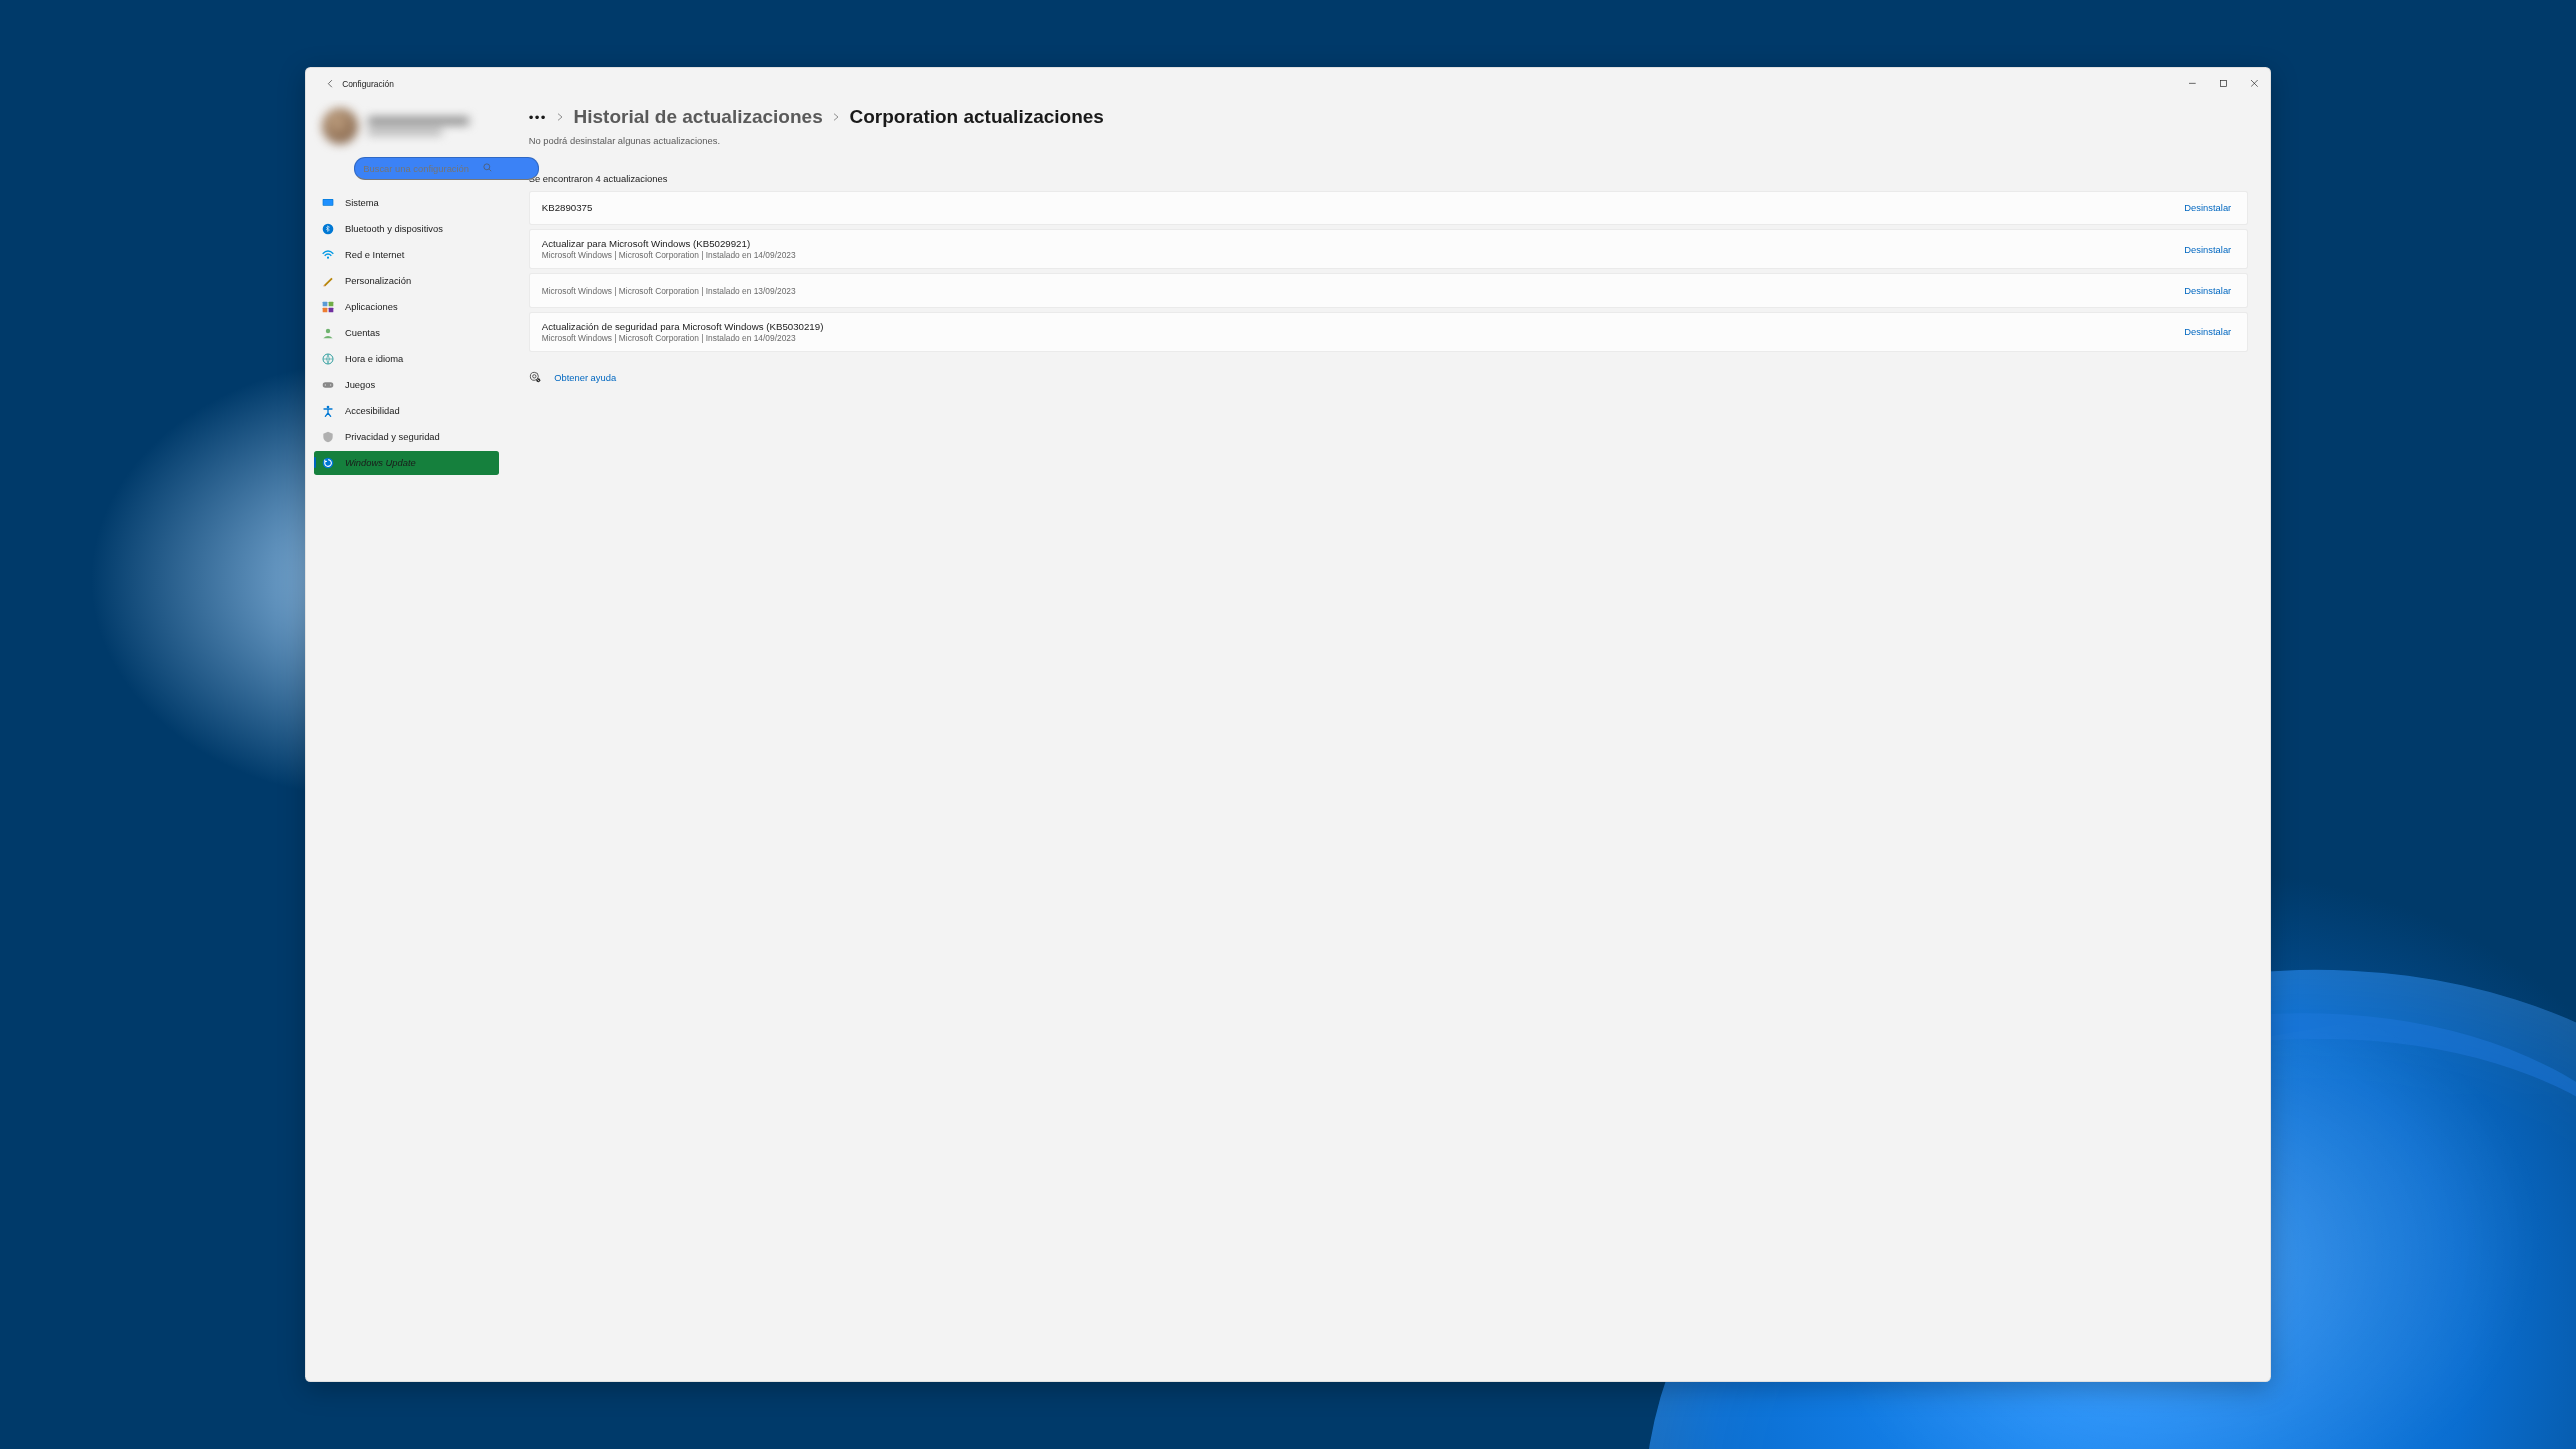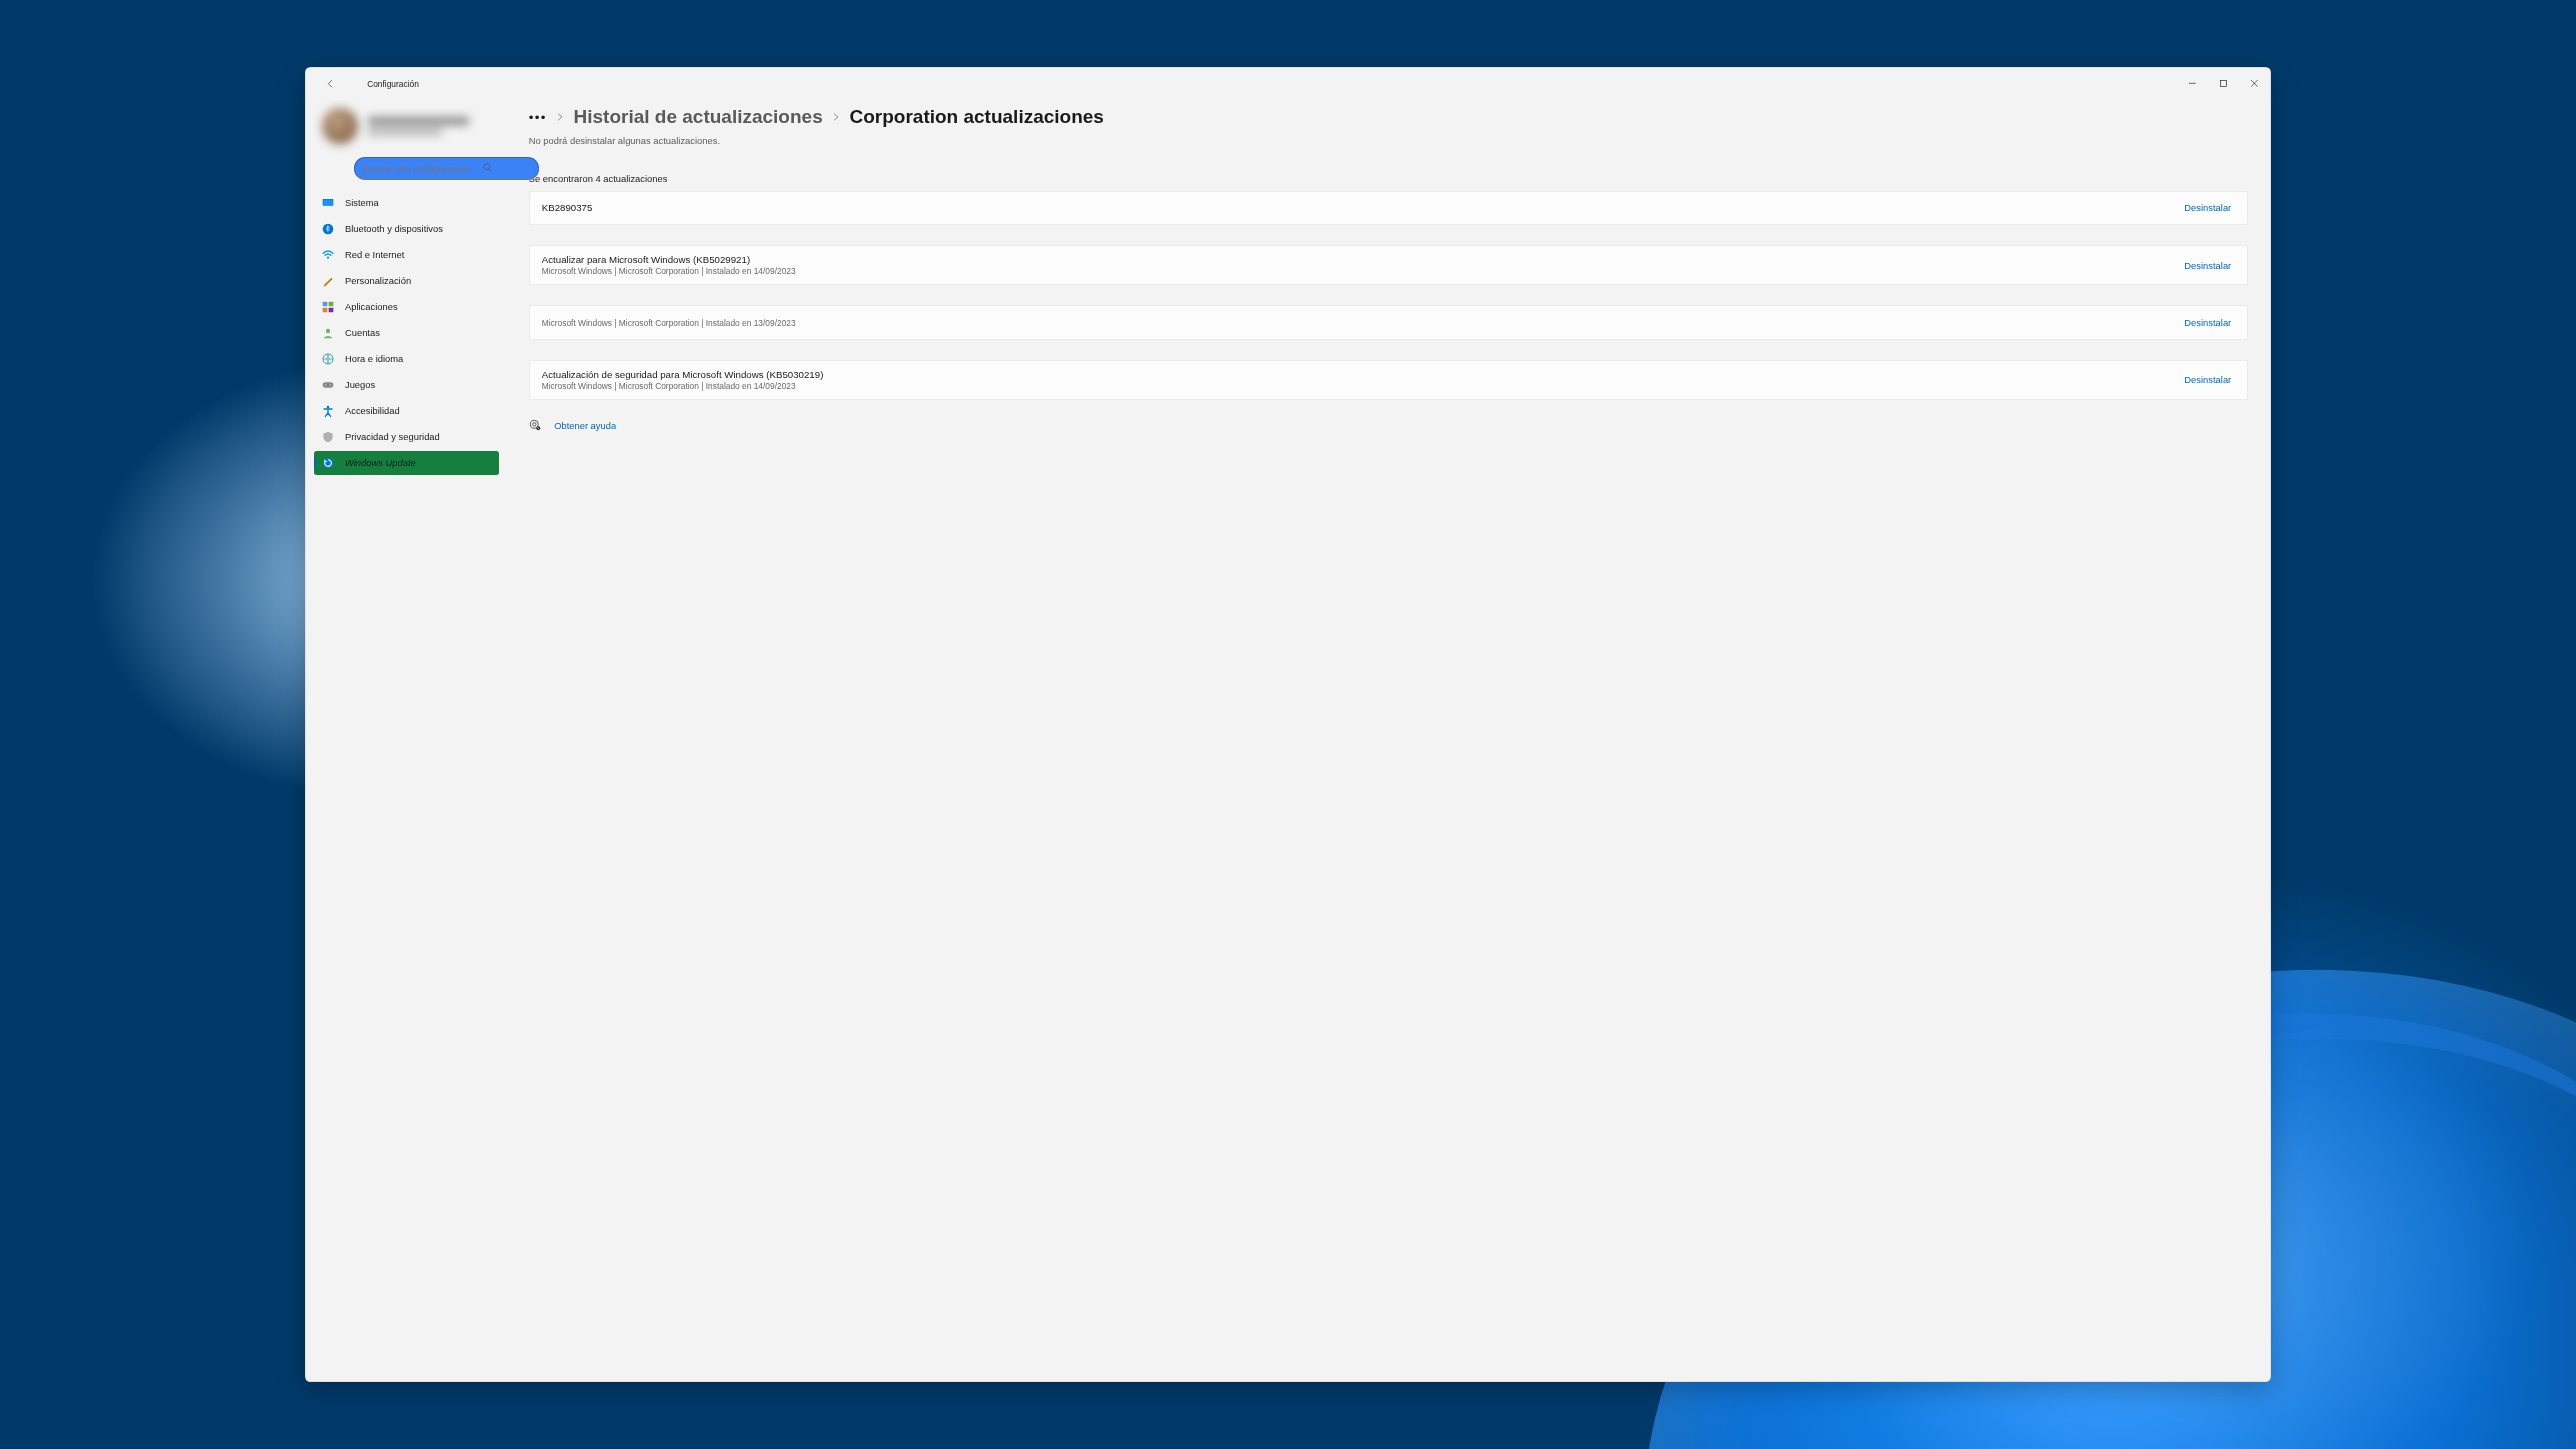--- a/index.html
+++ b/index.html
@@ -53,21 +53,21 @@
     height: 32px;
     display: flex;
     align-items: center;
     padding: 0 0 0 13.4px;
     flex-shrink: 0;
   }
   .back-btn {
     width: 21.5px; height: 21.5px; display:flex; align-items:center; justify-content:center;
     border-radius: 2.7px; cursor:pointer;
   }
-  .app-title { margin-left: 26px; font-size: 8.4px; color:#1a1a1a; }
+  .app-title { margin-left: 1px; font-size: 8.4px; color:#1a1a1a; }
   .win-controls { margin-left:auto; display:flex; height:100%; }
   .win-btn { width:31px; display:flex;align-items:center;justify-content:center; cursor:pointer;}
   .win-btn svg { width:6.7px; height:6.7px; }
 
   .body {
     flex:1; display:flex; overflow:hidden;
   }
   .sidebar {
     width: 201px; flex-shrink:0; padding: 0 8px 0 8px;
     display:flex; flex-direction:column;
@@ -116,21 +116,21 @@
     flex-wrap:wrap;
   }
   .breadcrumb .ellipsis { font-size:13.4px; color:#1a1a1a; letter-spacing:1.3px; cursor:pointer; line-height:1;}
   .breadcrumb .chev { color:#666; }
   .breadcrumb .crumb { font-size:19px; font-weight:600; color:#5a5a5a; cursor:pointer; }
   .breadcrumb .crumb.current { color:#1a1a1a; cursor:default; }
   .subtext { margin-top:6.7px; color:#5a5a5a; font-size:9.4px; }
 
   .count { margin-top: 27px; font-size:9.4px; color:#1a1a1a; }
 
-  .list { margin-top:6.7px; display:flex; flex-direction:column; gap:20px; }
+  .list { margin-top:6.7px; display:flex; flex-direction:column; gap:4px; }
   .upd-card {
     background:#fcfcfc; border:0.7px solid rgba(0,0,0,0.07); border-radius:2.7px;
     padding: 8px 12px; display:flex; align-items:center;
   }
   .upd-info { flex:1; min-width:0; }
   .upd-title { font-size:9.7px; color:#1a1a1a; }
   .upd-meta { font-size:8.4px; color:#6a6a6a; margin-top:1.3px; }
   .upd-action {
     color:#0067c0; font-size:9.4px; cursor:pointer; padding: 2.7px 4px; border-radius:2px;
   }

